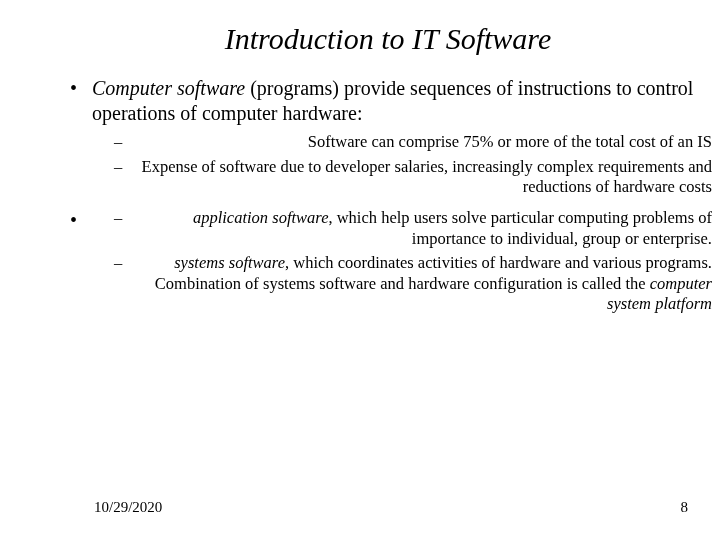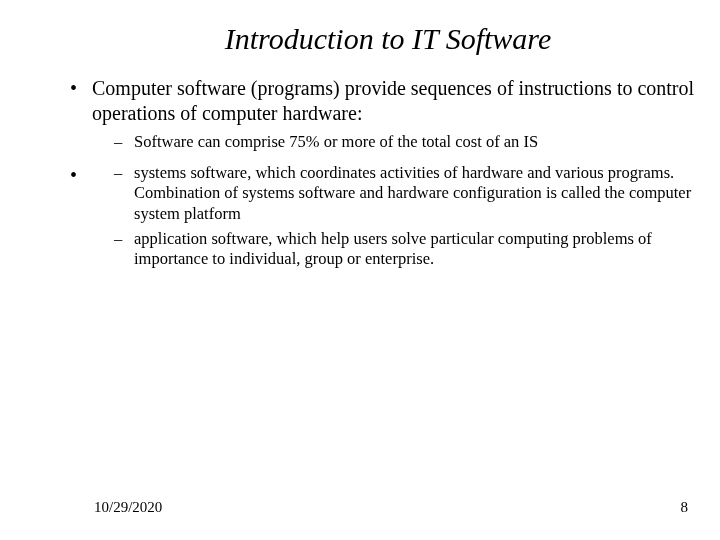--- a/index.html
+++ b/index.html
@@ -2,47 +2,48 @@
 <html><head>
   <meta charset="utf-8">
   <style>
     * { margin: 0; padding: 0; box-sizing: border-box; }
     html, body { width: 720px; height: 540px; background: #fff; font-family: "Times New Roman", Times, serif; color: #000; }
     .slide { width: 720px; height: 540px; position: relative; padding: 18px 36px 0 36px; margin-left: 28px; }
     .title { font-style: italic; font-size: 30px; text-align: center; margin-top: 4px; margin-bottom: 20px; font-weight: 400; }
     ul.level1 { list-style: none; padding-left: 0; }
     ul.level1 > li { position: relative; padding-left: 28px; font-size: 20px; line-height: 1.25; margin-bottom: 4px; }
     ul.level1 > li::before { content: "•"; position: absolute; left: 6px; top: 0; font-size: 20px; }
-    ul.level2 { list-style: none; padding-left: 0; margin-top: 6px; margin-bottom: 10px; }
+    ul.level2 { list-style: none; padding-left: 0; margin-top: 6px; margin-bottom: 10px; text-align: right; }
     ul.level2 > li { position: relative; padding-left: 42px; font-size: 16.5px; line-height: 1.25; margin-bottom: 4px; }
     ul.level2 > li::before { content: "–"; position: absolute; left: 22px; top: 0; font-size: 16.5px; }
-    .ital { }
+    .ital { font-style: italic; }
     .footer { position: absolute; bottom: 24px; left: 0; right: 0; padding: 0 60px 0 66px; font-size: 15px; display: flex; justify-content: space-between; align-items: baseline; }
     .footer-center { position: absolute; left: 50%; transform: translateX(-50%); }
   </style>
 </head>
 <body>
 
 <div class="slide">
   <h1 class="title">Introduction to IT Software</h1>
 
   <ul class="level1">
     <li>
       <span class="ital">Computer software</span><span> (programs) provide sequences of instructions to control operations of computer hardware:</span>
       <ul class="level2">
         <li>Software can comprise 75% or more of the total cost of an IS</li>
+        <li>Expense of software due to developer salaries, increasingly complex requirements and reductions of hardware costs</li>
       </ul>
     </li>
     <li>
       <ul class="level2">
         <li>
-          <span class="ital">systems software</span><span>, which coordinates activities of hardware and various programs. Combination of systems software and hardware configuration is called the </span><span class="ital">computer system platform</span>
+          <span class="ital">application software</span><span>, which help users solve particular computing problems of importance to individual, group or enterprise.</span>
         </li>
         <li>
-          <span class="ital">application software</span><span>, which help users solve particular computing problems of importance to individual, group or enterprise.</span>
+          <span class="ital">systems software</span><span>, which coordinates activities of hardware and various programs. Combination of systems software and hardware configuration is called the </span><span class="ital">computer system platform</span>
         </li>
       </ul>
     </li>
   </ul>
 
   <div class="footer">
     <span>10/29/2020</span>
     <span>8</span>
   </div>
 </div>

